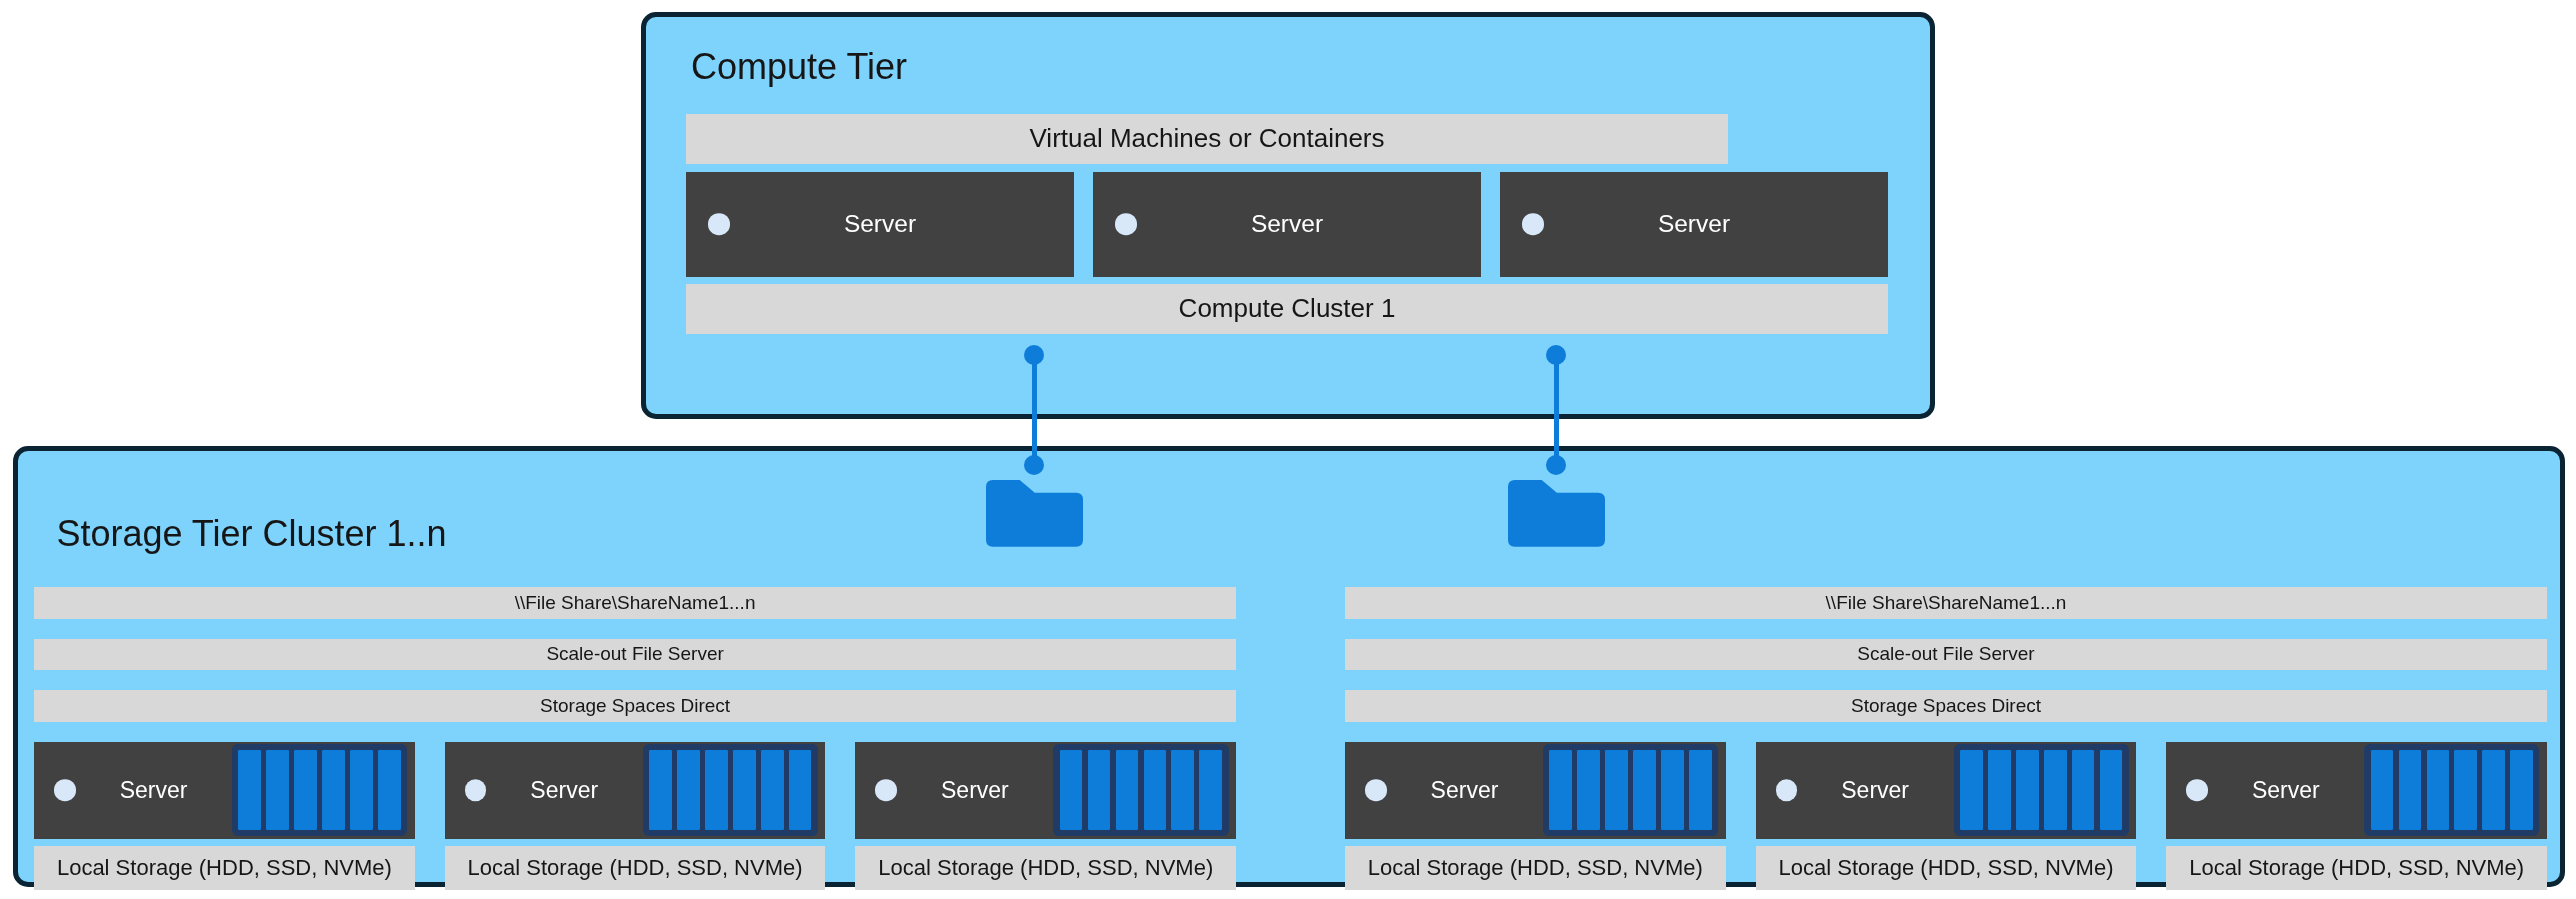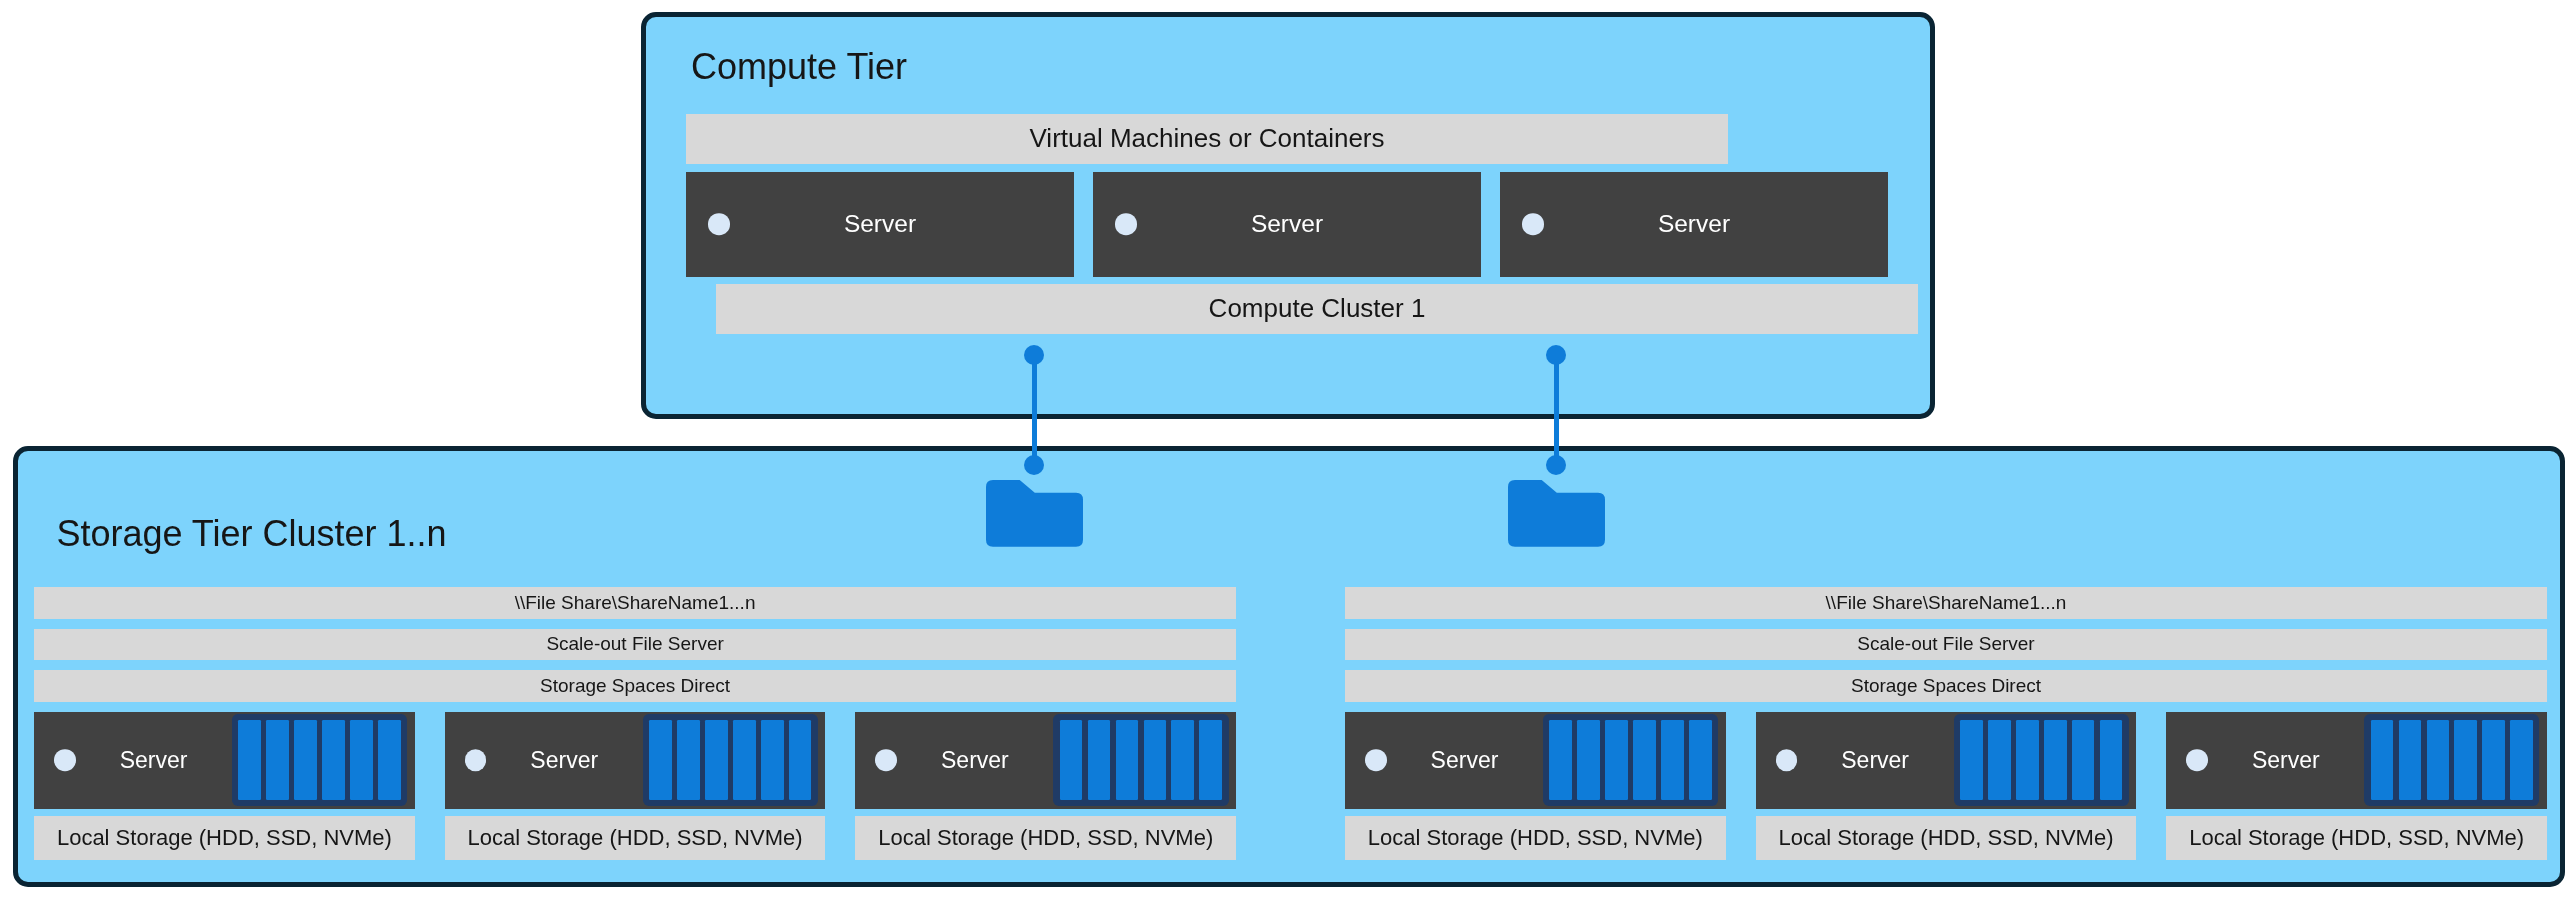--- a/index.html
+++ b/index.html
@@ -18,21 +18,21 @@
   #storage-box{left:13.4px;top:446px;width:2552px;height:441px;}
   .tier-title{position:absolute;font-size:36px;line-height:1.1;color:#161616;white-space:nowrap;}
   #compute-title{left:45px;top:30px;}
   #storage-title{left:38px;top:63px;}
 
   .gray-bar{
     background:#d8d8d8;display:flex;align-items:center;justify-content:center;
     color:#161616;box-sizing:border-box;white-space:nowrap;
   }
   #vm-bar{position:absolute;left:40px;top:97px;width:1042px;height:50px;font-size:26px;}
-  #compute-cluster-bar{position:absolute;left:40px;top:267px;width:1202px;height:50px;font-size:26px;margin-left:30px;}
+  #compute-cluster-bar{position:absolute;left:40px;top:267px;width:1202px;height:50px;font-size:26px;}
   #compute-server-row{position:absolute;left:40px;top:155px;width:1202px;height:105px;display:flex;gap:19px;}
   .compute-server{flex:1;background:#414141;position:relative;display:flex;align-items:center;justify-content:center;}
   .server-label{color:#ffffff;font-size:24.5px;}
   .server-dot{
     position:absolute;left:22px;top:50%;transform:translateY(-50%);
     width:21.6px;height:21.6px;border-radius:50%;background:#d9e8f8;
   }
 
   
   .connector{position:absolute;top:345px;width:0;height:202px;z-index:5;}
@@ -43,21 +43,21 @@
   .conn-dot.top{top:0;}
   .conn-dot.bottom{top:110px;}
   .folder{position:absolute;left:-48px;top:129px;width:97px;height:73px;}
 
   
   #storage-content{
     position:absolute;left:15.7px;right:13.4px;top:136px;
     display:flex;justify-content:space-between;
   }
   .cluster{width:1202px;}
-  .bar-sm{height:31.5px;font-size:19px;margin-bottom:10px;align-items:center;}
+  .bar-sm{height:31.5px;font-size:19px;margin-bottom:20px;align-items:center;}
   .storage-server-row{height:97px;display:flex;gap:30px;margin-bottom:7px;}
   .storage-server{flex:1;position:relative;background:#414141;}
   .storage-server .server-dot{left:20px;}
   .storage-server .server-label{
     position:absolute;left:41px;top:0;bottom:0;width:calc(52% - 41px);
     display:flex;align-items:center;justify-content:center;font-size:23px;
   }
   .disk-array{
     position:absolute;left:52%;right:7.6px;top:2.9px;bottom:2.9px;
     background:#1f3b66;border-radius:5.8px;padding:5.8px 6.4px;

